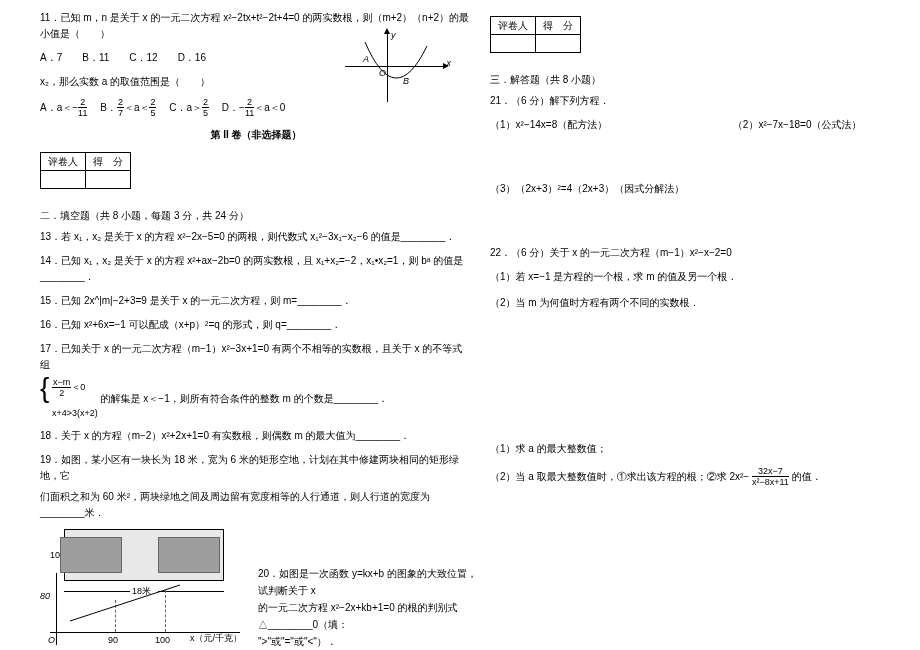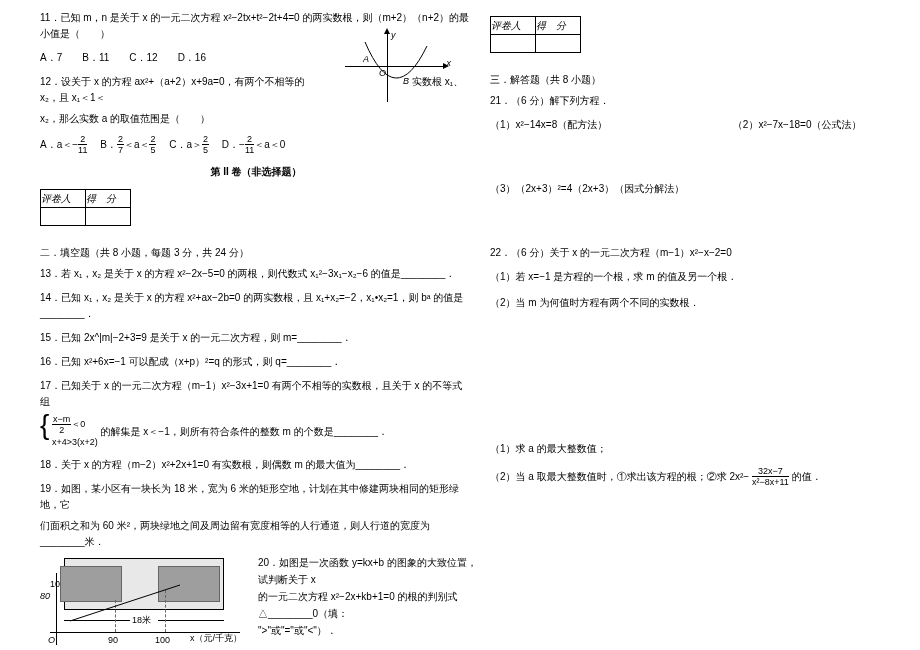--- a/index.html
+++ b/index.html
@@ -29,22 +29,21 @@
     .center { text-align: center; font-weight: bold; margin: 10px 0; }
     .score-table {
       border-collapse: collapse;
       margin: 6px 0;
     }
     .score-table td {
       border: 1px solid #000;
       width: 45px;
       height: 18px;
       font-size: 10px;
-      text-align: left;
-      font-style: italic;
+      text-align: center;
     }
     .floor-fig {
       position: relative;
       width: 180px;
       height: 80px;
       margin: 4px 0 4px 10px;
     }
     .floor-outer {
       position: absolute;
       left: 14px; top: 0;
@@ -158,42 +157,37 @@
       text-align: center;
       vertical-align: middle;
       font-size: 9px;
       line-height: 1;
     }
     .frac .num { display: block; border-bottom: 1px solid #000; padding: 0 1px; }
     .frac .den { display: block; padding-top: 1px; }
     .q20-block {
       position: absolute;
       left: 258px;
-      bottom: 11px;
+      bottom: 0;
       width: 220px;
       font-size: 10px;
       line-height: 1.7;
     }
     .sub-items { margin-left: 0; }
     .sub-items .line { margin-bottom: 10px; }
     .big-gap { height: 40px; }
   </style>
 </head>
 <body>
 
 <div class="col-left">
 
   <div class="line q12-wrap">11．已知 m，n 是关于 x 的一元二次方程 x²−2tx+t²−2t+4=0 的两实数根，则（m+2）（n+2）的最小值是（　　）</div>
   <div class="line">A．7　　B．11　　C．12　　D．16</div>
 
-  <div class="line small-gap">
-    <span>12．设关于 x 的方程 ax²+（a+2）x+9a=0，有两个不相等的</span>
-    <span style="display:inline-block;width:102px;"></span>
-    <span>实数根 x₁、x₂，且 x₁＜1＜</span>
-  </div>
   <div class="line">x₂，那么实数 a 的取值范围是（　　）</div>
   <div class="line">
     <span>A．</span><span>a＜−</span><span class="frac"><span class="num">2</span><span class="den">11</span></span>
     <span>　B．</span><span class="frac"><span class="num">2</span><span class="den">7</span></span><span>＜a＜</span><span class="frac"><span class="num">2</span><span class="den">5</span></span>
     <span>　C．a＞</span><span class="frac"><span class="num">2</span><span class="den">5</span></span>
     <span>　D．−</span><span class="frac"><span class="num">2</span><span class="den">11</span></span><span>＜a＜0</span>
   </div>
 
   <div class="graph-quad">
     <div class="yaxis"></div>
@@ -228,21 +222,21 @@
   <div class="section-title">二．填空题（共 8 小题，每题 3 分，共 24 分）</div>
 
   <div class="line">13．若 x₁，x₂ 是关于 x 的方程 x²−2x−5=0 的两根，则代数式 x₁²−3x₁−x₂−6 的值是________．</div>
   <div class="line">14．已知 x₁，x₂ 是关于 x 的方程 x²+ax−2b=0 的两实数根，且 x₁+x₂=−2，x₁•x₂=1，则 bᵃ 的值是________．</div>
   <div class="line">15．已知 2x^|m|−2+3=9 是关于 x 的一元二次方程，则 m=________．</div>
   <div class="line">16．已知 x²+6x=−1 可以配成（x+p）²=q 的形式，则 q=________．</div>
   <div class="line small-gap">17．已知关于 x 的一元二次方程（m−1）x²−3x+1=0 有两个不相等的实数根，且关于 x 的不等式组</div>
   <div class="line">
     <span class="brace-block">
       <span style="display:block;font-size:9px;"><span class="frac"><span class="num">x−m</span><span class="den">2</span></span><span>＜0</span></span>
-      <span style="display:block;font-size:9px;margin-top:0;">x+4&gt;3(x+2)</span>
+      <span style="display:block;font-size:9px;margin-top:8px;">x+4&gt;3(x+2)</span>
     </span>
     <span>的解集是 x＜−1，则所有符合条件的整数 m 的个数是________．</span>
   </div>
   <div class="line">18．关于 x 的方程（m−2）x²+2x+1=0 有实数根，则偶数 m 的最大值为________．</div>
   <div class="line small-gap">19．如图，某小区有一块长为 18 米，宽为 6 米的矩形空地，计划在其中修建两块相同的矩形绿地，它</div>
   <div class="line">们面积之和为 60 米²，两块绿地之间及周边留有宽度相等的人行通道，则人行道的宽度为________米．</div>
 
   <div class="floor-fig">
     <div class="floor-100">100厘米</div>
     <div class="floor-outer"></div>

